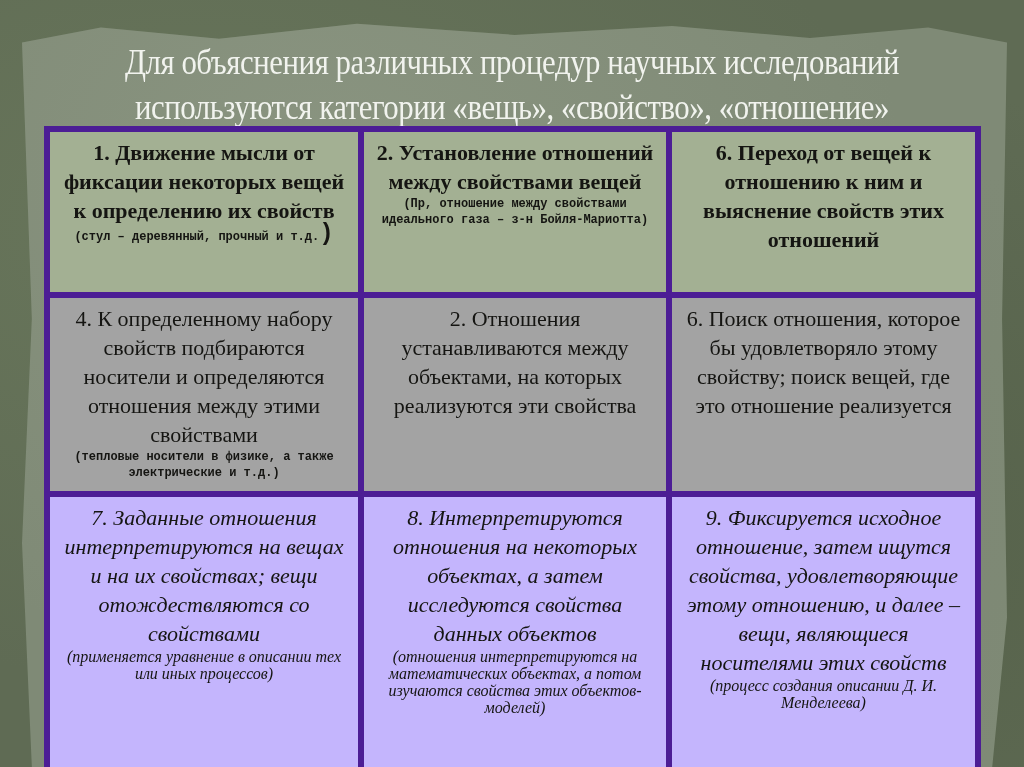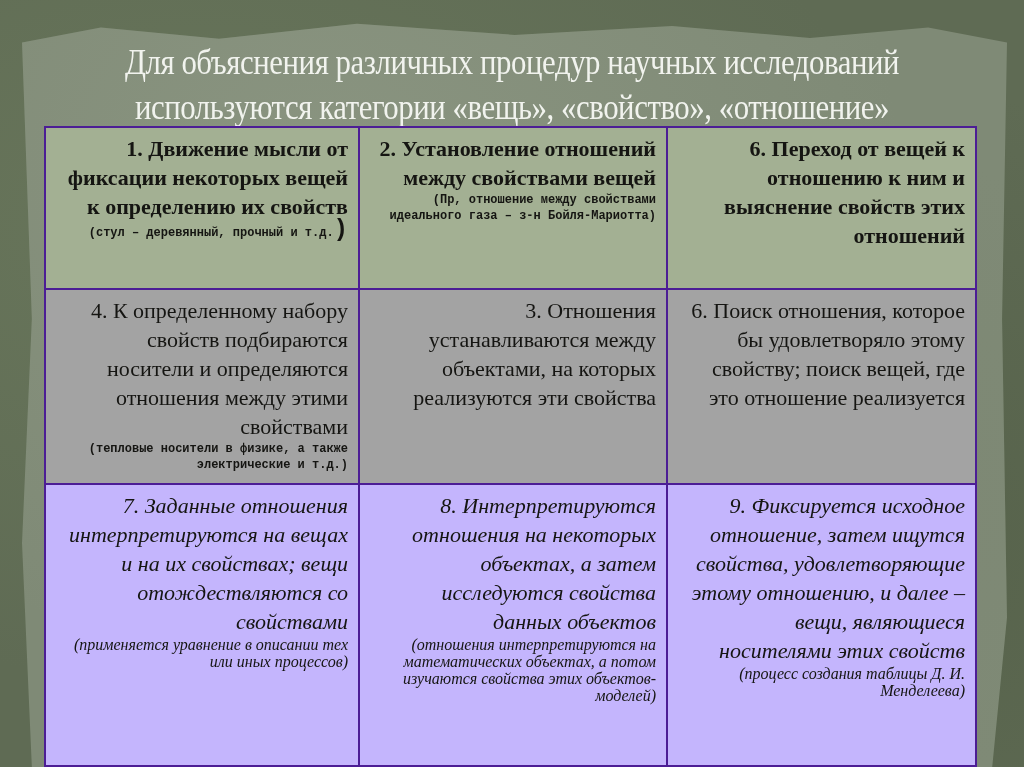--- a/index.html
+++ b/index.html
@@ -25,22 +25,22 @@
       text-align:center; color:#f1f3ee;
       font-family:"Liberation Serif", serif;
       font-size:35px; line-height:45px; letter-spacing:-0.5px;
       transform: scaleX(0.88); transform-origin:center top;
     }
     table.grid {
       position:absolute; left:44px; top:126px; width:931px;
       border-collapse:collapse; table-layout:fixed;
     }
     table.grid td {
-      border:2px solid #4c1d95;
-      vertical-align:top; text-align:right;
+      border:6px solid #4c1d95;
+      vertical-align:top; text-align:center;
       padding:6px 10px 4px 10px;
       color:#151512;
     }
     .row1 td { background:#a3b093; height:150px; }
     .row2 td { background:#a3a3a3; height:183px; }
     .row3 td { background:#c4b5fd; height:270px; }
     .main-bold { font-family:"Liberation Serif", serif; font-weight:bold; font-size:22px; line-height:29px; }
     .main-reg { font-family:"Liberation Serif", serif; font-size:22px; line-height:29px; }
     .main-ital { font-family:"Liberation Serif", serif; font-style:italic; font-size:22px; line-height:29px; }
     .note-bold { font-family:Liberation Mono, monospace; font-weight:bold; font-size:12px; line-height:16px; }
@@ -77,34 +77,34 @@
     <td>
       <span class="main-bold block">6. Переход от вещей к отношению к ним и выяснение свойств этих отношений</span>
     </td>
   </tr>
   <tr class="row2">
     <td>
       <span class="main-reg block">4. К определенному набору свойств подбираются носители и определяются отношения между этими свойствами</span>
       <span class="note-bold block">(тепловые носители в физике, а также электрические и т.д.)</span>
     </td>
     <td>
-      <span class="main-reg block">3. Отношения устанавливаются между объектами, на которых реализуются эти свойства</span>
+      <span class="main-reg block">2. Отношения устанавливаются между объектами, на которых реализуются эти свойства</span>
     </td>
     <td>
       <span class="main-reg block">6. Поиск отношения, которое бы удовлетворяло этому свойству; поиск вещей, где это отношение реализуется</span>
     </td>
   </tr>
   <tr class="row3">
     <td>
       <span class="main-ital block">7. Заданные отношения интерпретируются на вещах и на их свойствах; вещи отождествляются со свойствами</span>
       <span class="note-ital block">(применяется уравнение в описании тех или иных процессов)</span>
     </td>
     <td>
       <span class="main-ital block">8. Интерпретируются отношения на некоторых объектах, а затем исследуются свойства данных объектов</span>
       <span class="note-ital block">(отношения интерпретируются на математических объектах, а потом изучаются свойства этих объектов-моделей)</span>
     </td>
     <td>
       <span class="main-ital block">9. Фиксируется исходное отношение, затем ищутся свойства, удовлетворяющие этому отношению, и далее – вещи, являющиеся носителями этих свойств</span>
-      <span class="note-ital block">(процесс создания таблицы Д. И. Менделеева)</span>
+      <span class="note-ital block">(процесс создания описании Д. И. Менделеева)</span>
     </td>
   </tr>
 </tbody>
   </table>
 
 </body></html>

